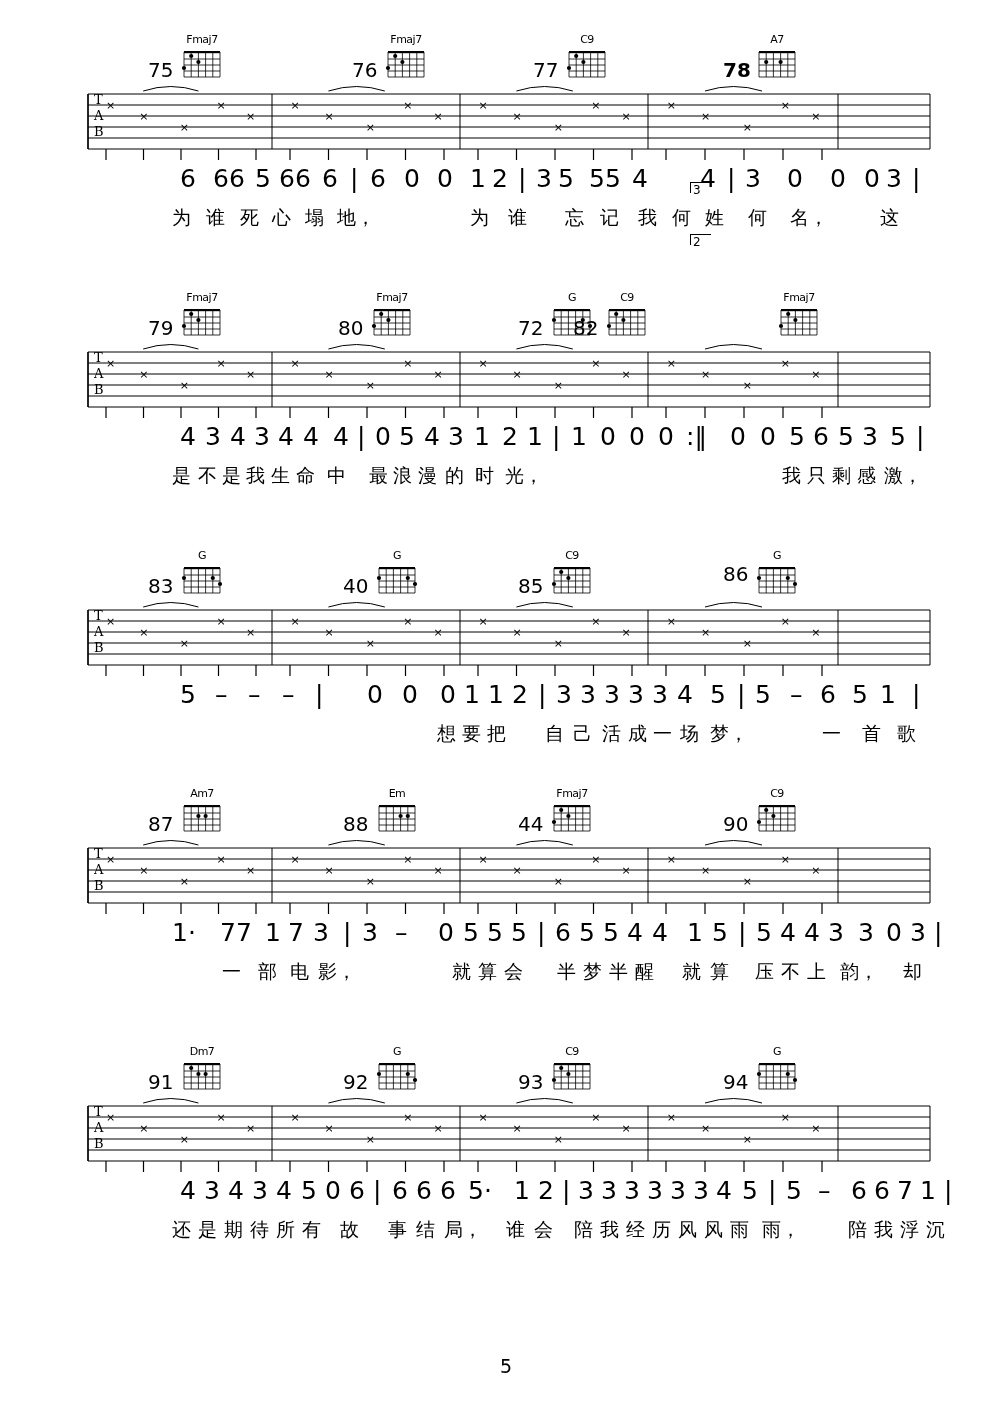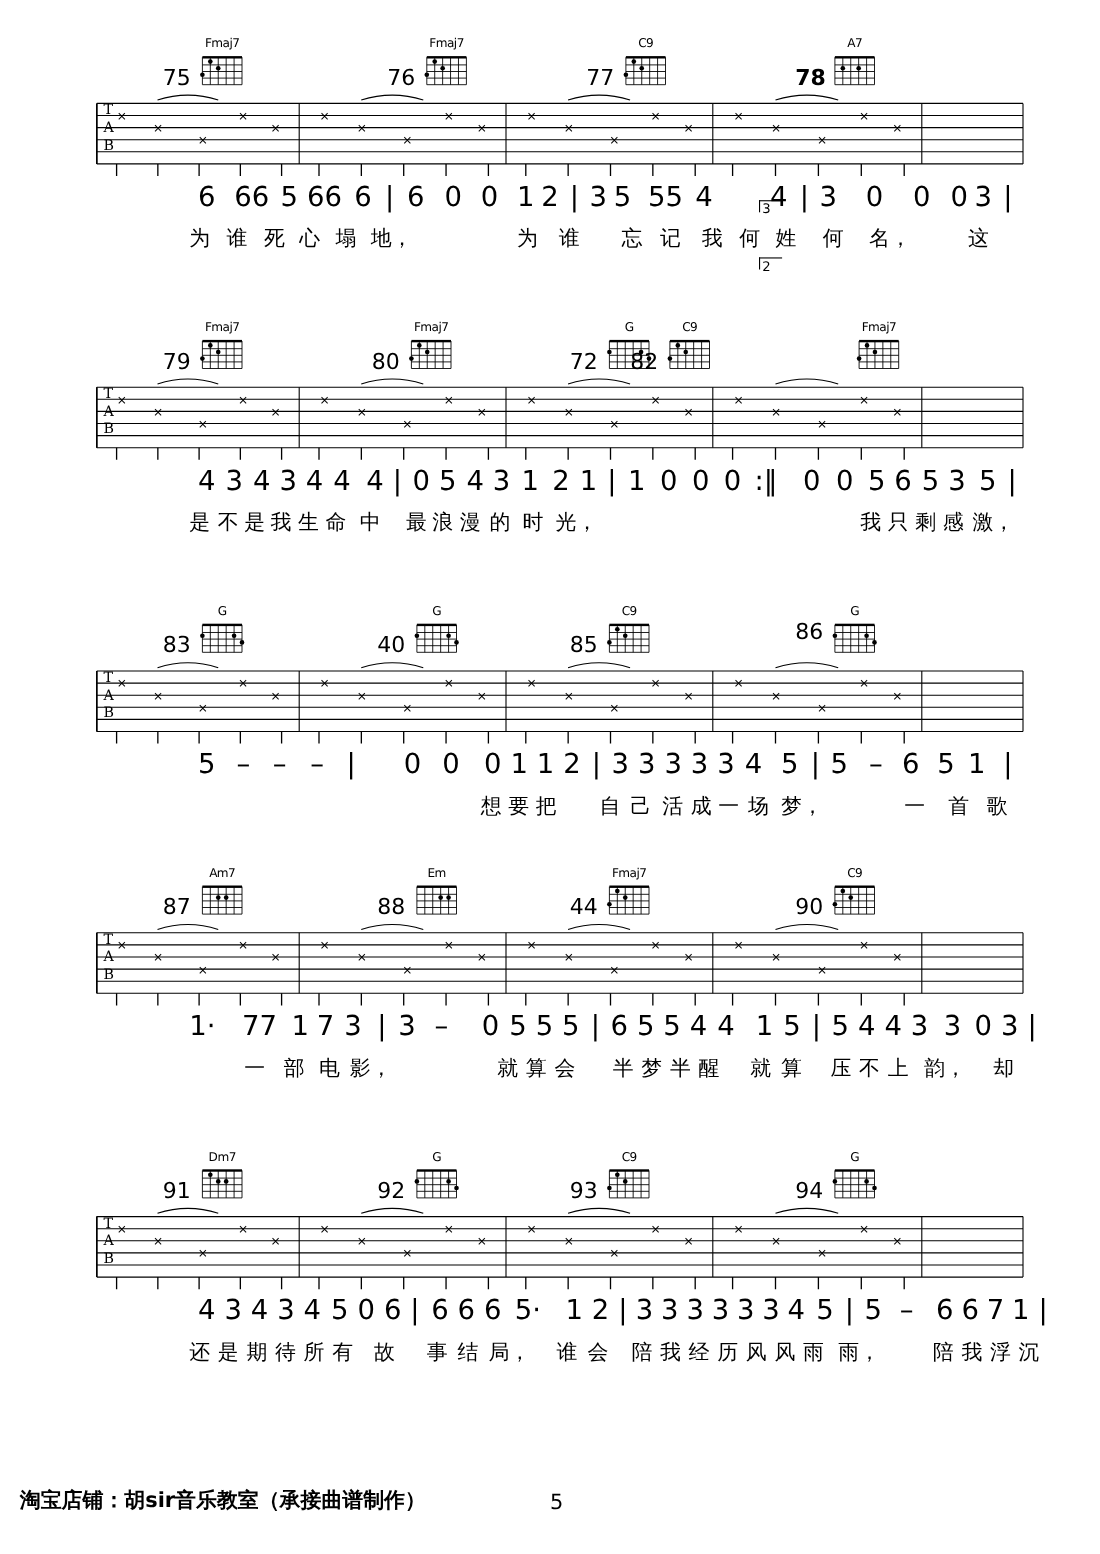--- a/index.html
+++ b/index.html
@@ -1187,15 +1187,14 @@
           <span class="ly" style="left: 730px; top: 0px;">雨</span>
           <span class="ly" style="left: 762px; top: 0px;">雨，</span>
           <span class="ly" style="left: 848px; top: 0px;">陪</span>
           <span class="ly" style="left: 874px; top: 0px;">我</span>
           <span class="ly" style="left: 900px; top: 0px;">浮</span>
           <span class="ly" style="left: 926px; top: 0px;">沉</span>
         </div>
       </div>
     </div>
 
-  <div class="footer-left">淘宝店铺：胡sir音乐教室（承接曲谱制作）</div>
   <div class="pagenum">5</div>
 </div>
 
 </body></html>

